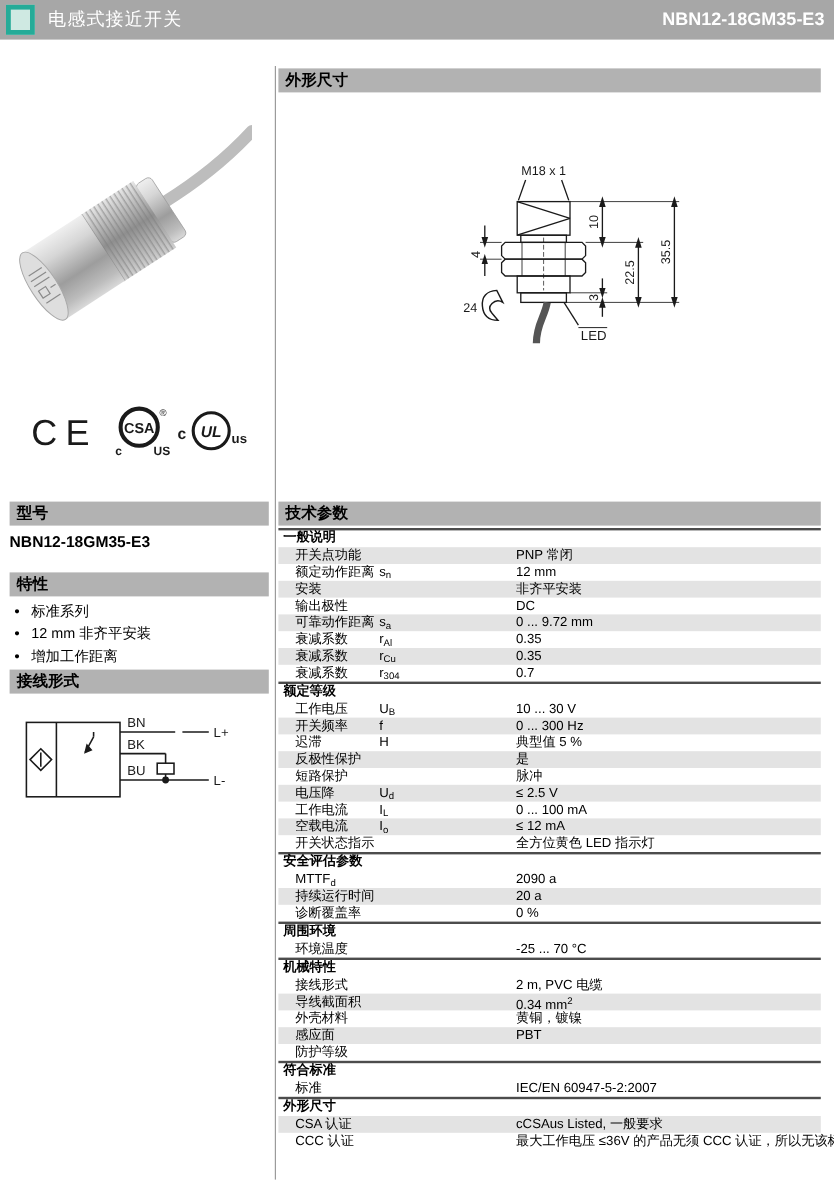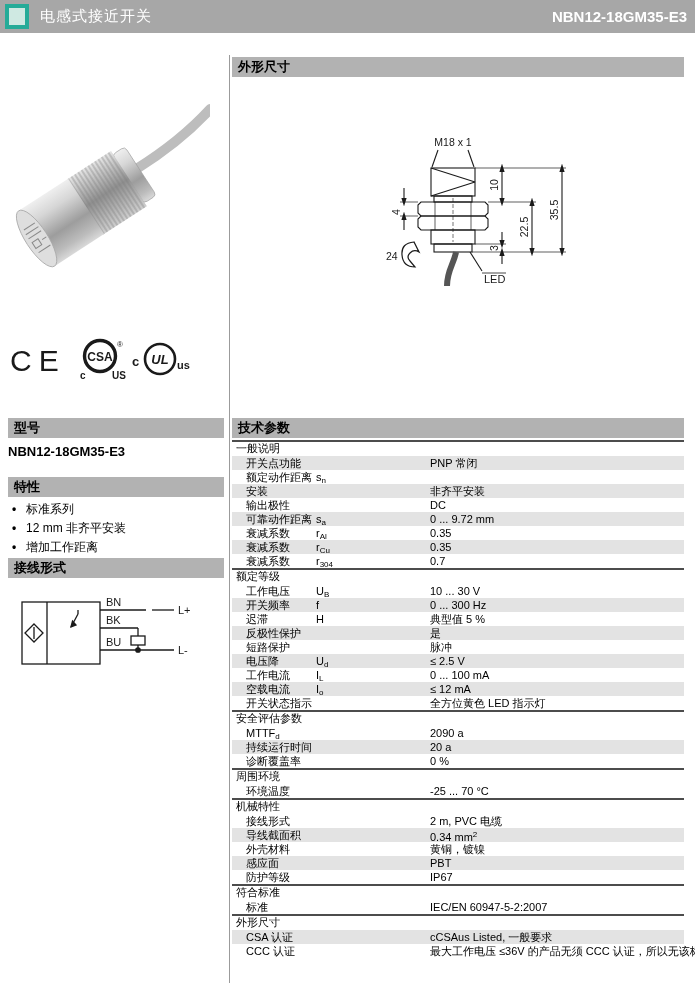--- a/index.html
+++ b/index.html
@@ -18,28 +18,28 @@
   .bar-right{left:232px;width:452px;}
   
   .vdivider{position:absolute;left:229px;top:55px;height:928px;width:1px;background:#9b9b9b;}
   
   .model-text{position:absolute;left:8px;top:444px;font-weight:bold;font-size:13px;}
   .features-list{position:absolute;left:8px;top:500px;margin:0;padding:0;list-style:none;
                  font-size:12px;}
   .features-list li{line-height:19px;padding-left:18px;position:relative;}
   .features-list li::before{content:"•";position:absolute;left:4px;font-weight:bold;}
   .logos{position:absolute;left:8px;top:330px;width:216px;height:60px;display:flex;
-         justify-content:flex-start;align-items:center;}
+         justify-content:center;align-items:center;}
   .photo-box{position:absolute;left:14px;top:58px;width:196px;height:256px;}
   .wiring-box{position:absolute;left:16px;top:588px;width:195px;height:112px;}
   .dims-box{position:absolute;left:378px;top:132px;width:232px;height:188px;}
   
   .tech-table{position:absolute;left:232px;top:438px;width:452px;padding-top:2px;}
   .tgroup-header{border-top:2px solid #4c4c4c;height:14px;line-height:13px;
-                 font-weight:normal;font-size:11px;padding-left:4px;}
+                 font-weight:bold;font-size:11px;padding-left:4px;}
   .trow{display:flex;height:14px;line-height:14.3px;font-size:11px;padding-left:14px;
         box-sizing:border-box;}
   .trow.shaded{background:#e3e3e3;}
   .trow .name{width:184px;flex:none;white-space:nowrap;}
   .trow .plabel{display:inline-block;min-width:70px;}
   .trow .value{flex:1;white-space:nowrap;}
   sub{font-size:8px;vertical-align:-2px;}
   sup{font-size:8px;vertical-align:4px;}
   svg text{font-family:"Liberation Sans","DejaVu Sans",sans-serif;}
 </style>
@@ -221,20 +221,21 @@
 
   <div class="secbar bar-right" style="top:418px;">技术参数</div>
   <div class="tech-table">
       <div class="tgroup-header">一般说明</div>
       <div class="trow shaded">
         <span class="name"><span class="plabel">开关点功能</span></span>
         <span class="value">PNP  常闭</span>
       </div>
       <div class="trow">
         <span class="name"><span class="plabel">额定动作距离</span><span class="sym">s<sub>n</sub></span></span>
+        <span class="value">12 mm</span>
       </div>
       <div class="trow shaded">
         <span class="name"><span class="plabel">安装</span></span>
         <span class="value">非齐平安装</span>
       </div>
       <div class="trow">
         <span class="name"><span class="plabel">输出极性</span></span>
         <span class="value">DC</span>
       </div>
       <div class="trow shaded">
@@ -320,21 +321,20 @@
       <div class="trow">
         <span class="name"><span class="plabel">外壳材料</span></span>
         <span class="value">黄铜，镀镍</span>
       </div>
       <div class="trow shaded">
         <span class="name"><span class="plabel">感应面</span></span>
         <span class="value">PBT</span>
       </div>
       <div class="trow">
         <span class="name"><span class="plabel">防护等级</span></span>
-        <span class="value">IP67</span>
       </div>
       <div class="tgroup-header">符合标准</div>
       <div class="trow">
         <span class="name"><span class="plabel">标准</span></span>
         <span class="value">IEC/EN 60947-5-2:2007</span>
       </div>
       <div class="tgroup-header">外形尺寸</div>
       <div class="trow shaded">
         <span class="name"><span class="plabel">CSA 认证</span></span>
         <span class="value">cCSAus Listed, 一般要求</span>

